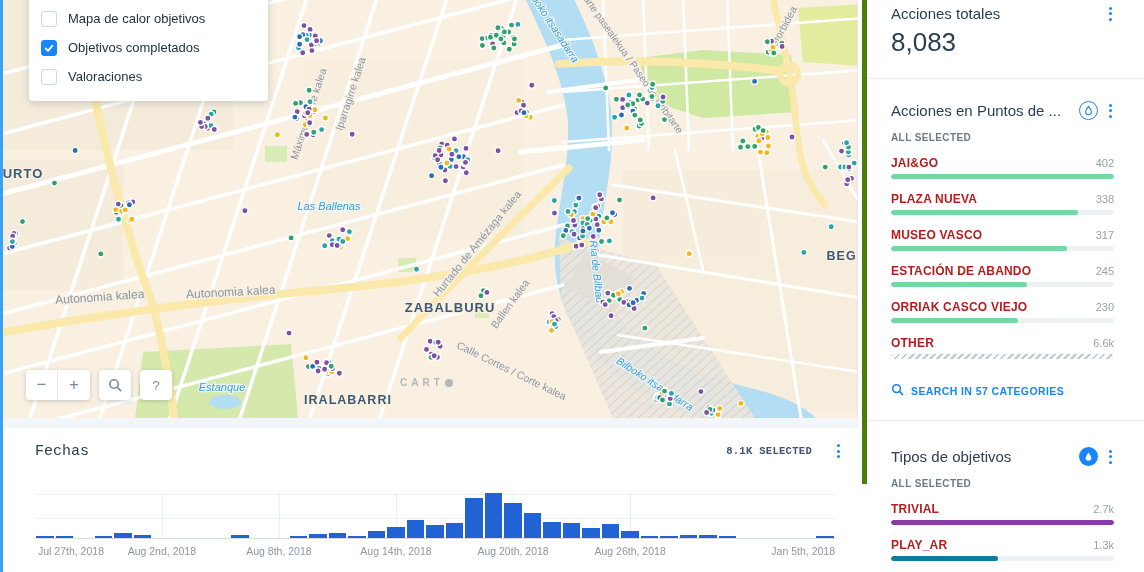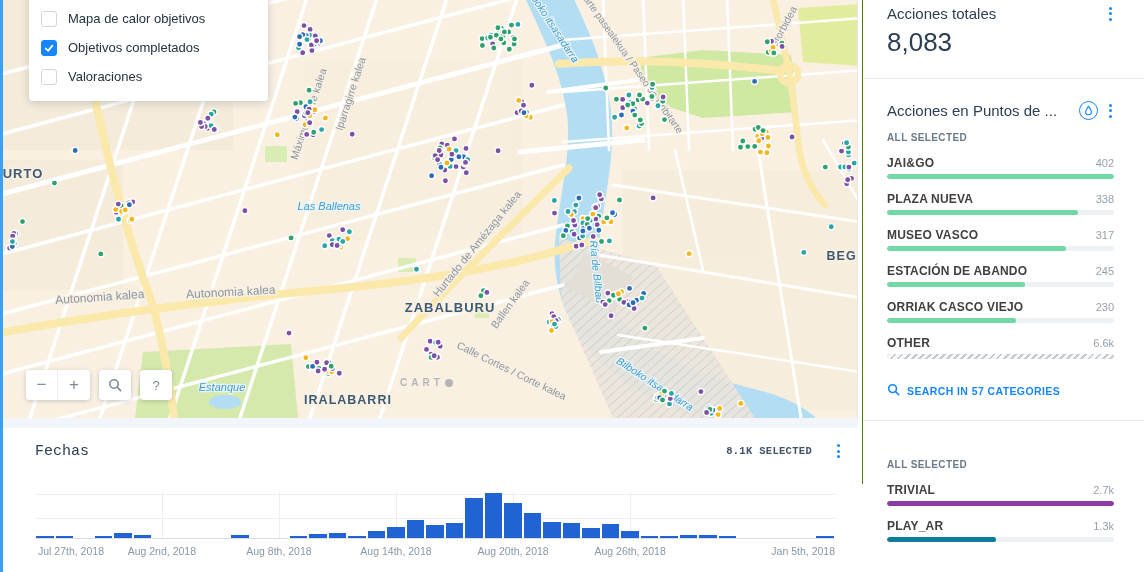--- a/index.html
+++ b/index.html
@@ -50,36 +50,36 @@
   .chart { position:absolute; left:32px; top:60px; width:800px; height:51px;
     border-bottom:1px solid #d9dee2; cursor:crosshair; }
   .hgrid { position:absolute; left:0; width:100%; height:1px; background:#eceff1; }
   .vgrid { position:absolute; top:4px; bottom:0; width:1px; background:#eceff1; }
   .hbar { position:absolute; bottom:0; background:#2263d3; }
   .xlabels { position:absolute; left:32px; top:117px; width:800px; height:14px; }
   .xlab { position:absolute; font-size:10.5px; color:#8b97a3; white-space:nowrap; }
 
   
   .sidebar { position:absolute; left:862px; top:0; width:282px; height:484px; background:#fff;
-    border-left:1px solid #4d7c0f; }
+    border-left:5px solid #4d7c0f; }
   .widget { padding:0 30px 0 24px; }
   .w-head { display:flex; align-items:center; }
   .w-title { font-size:15px; font-weight:500; color:#2c3e50; line-height:19px; flex:1;
     white-space:nowrap; overflow:hidden; }
   .kebab { display:flex; flex-direction:column; gap:2.5px; padding:2px; cursor:pointer; }
   .kebab i { width:3px; height:3px; border-radius:50%; background:#1785fb; }
   .pin { width:19px; height:19px; border-radius:50%; margin-right:9px; flex:0 0 19px;
     display:flex; align-items:center; justify-content:center; cursor:pointer; }
   .pin.outline { border:1.5px solid #1785fb; background:#fff; }
   .pin.filled  { background:#1785fb; }
   .big-value { font-size:26px; color:#2c3e50; margin-top:4px; }
   .filter-state { margin-top:12px; font-size:10px; font-weight:700; letter-spacing:.4px; color:#6b7a88; }
   .cat-row { margin-top:13px; cursor:pointer; }
   .cat-line { display:flex; justify-content:space-between; align-items:baseline; line-height:15px; }
-  .cat-name { font-size:12px; font-weight:700; color:#404040; letter-spacing:.2px; }
+  .cat-name { font-size:12px; font-weight:700; color:#b91c1c; letter-spacing:.2px; }
   .cat-val { font-size:11px; color:#97a1ac; }
   .cat-track { margin-top:3px; height:5px; border-radius:3px; background:#eef1f3; overflow:hidden; }
   .cat-fill { height:5px; border-radius:3px; }
   .cat-fill.hatched { background:repeating-linear-gradient(135deg,#c3c9cf 0 2px,#f7f9fa 2px 5px); }
   .search-link { margin-top:24px; display:flex; align-items:center; gap:7px; color:#1785fb;
     font-size:10.5px; font-weight:700; letter-spacing:.4px; cursor:pointer; }
   .divider { border-bottom:1px solid #e9edf0; }
   .w1 { padding-top:4px; height:79px; }
   .w2 { padding-top:22px; padding-bottom:22px; }
   .w3 { padding-top:26px; }
@@ -808,20 +808,33 @@
           <svg width="13" height="13" viewBox="0 0 14 14">
               <circle cx="6" cy="6" r="4.2" fill="none" stroke="#1785fb" stroke-width="1.7"></circle>
               <line x1="9.3" y1="9.3" x2="12.6" y2="12.6" stroke="#1785fb" stroke-width="1.7" stroke-linecap="round"></line>
             </svg>
         </span>
         <span>SEARCH IN 57 CATEGORIES</span>
       </div>
     </div>
 
     <div class="widget w3">
+      <div class="w-head">
+        <div class="w-title">Tipos de objetivos</div>
+        <span class="pin filled">
+          <svg width="11" height="13" viewBox="0 0 16 16">
+              <path d="M8 2 C8 2 3.8 7.6 3.8 10.2 C3.8 12.6 5.7 14.2 8 14.2 C10.3 14.2 12.2 12.6 12.2 10.2 C12.2 7.6 8 2 8 2 Z" fill="#ffffff"></path>
+            </svg>
+        </span>
+        <span class="kebab">
+            <i></i>
+            <i></i>
+            <i></i>
+          </span>
+      </div>
       <div class="filter-state">ALL SELECTED</div>
       <div id="tipos-rows">
           <div class="cat-row">
             <div class="cat-line">
               <span class="cat-name">TRIVIAL</span>
               <span class="cat-val">2.7k</span>
             </div>
             <div class="cat-track">
               <div class="cat-fill" style="width: 100%; background: rgb(138, 59, 165);"></div>
             </div>

